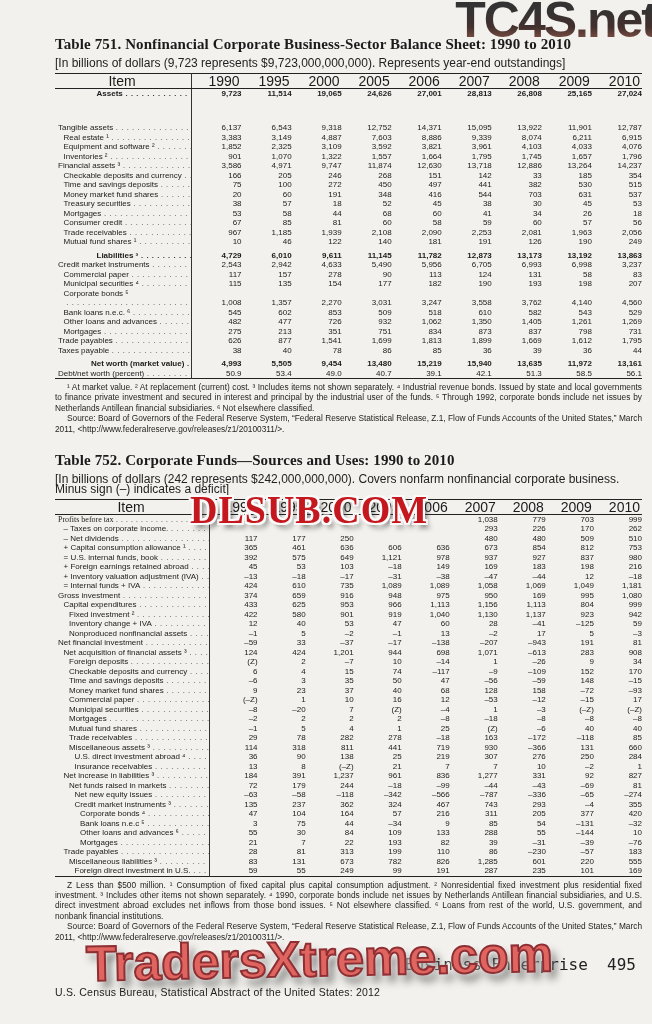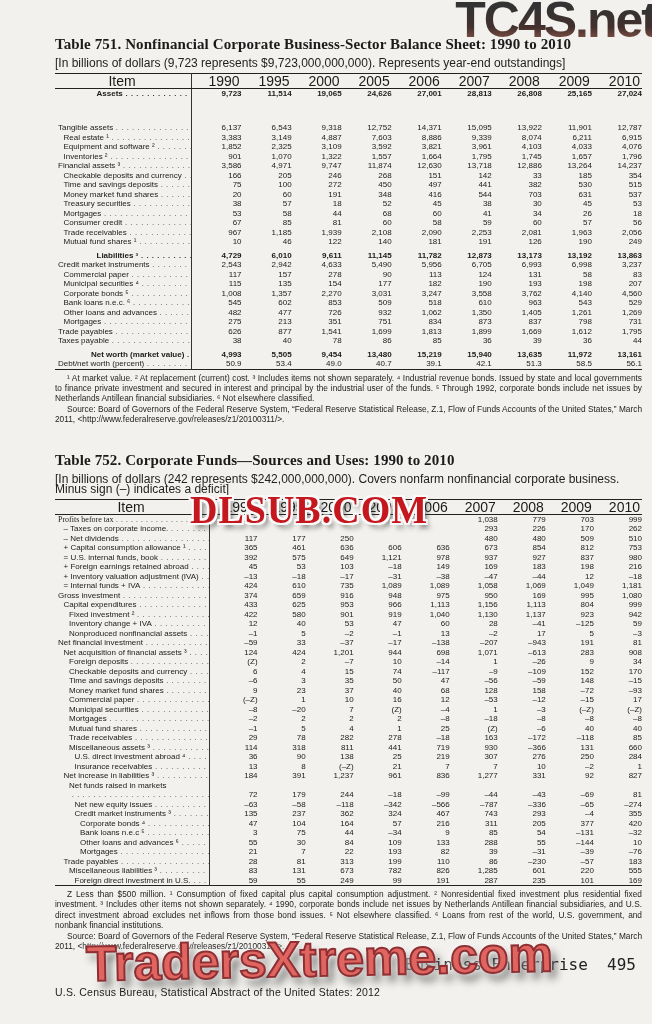--- a/index.html
+++ b/index.html
@@ -394,21 +394,21 @@
           <td class="num">154</td>
           <td class="num">177</td>
           <td class="num">182</td>
           <td class="num">190</td>
           <td class="num">193</td>
           <td class="num">198</td>
           <td class="num">207</td>
         </tr>
         <tr>
           <td class="lbl">
-            <div class="lblwrap" style="padding-left: 8.5px;">
+            <div class="lblwrap" style="padding-left: 8.5px; flex-direction: column;">
               <span class="txt">Corporate bonds ⁵</span>
               <span class="leader"></span>
             </div>
           </td>
           <td class="num">1,008</td>
           <td class="num">1,357</td>
           <td class="num">2,270</td>
           <td class="num">3,031</td>
           <td class="num">3,247</td>
           <td class="num">3,558</td>
@@ -422,21 +422,21 @@
               <span class="txt">Bank loans n.e.c. ⁶</span>
               <span class="leader"></span>
             </div>
           </td>
           <td class="num">545</td>
           <td class="num">602</td>
           <td class="num">853</td>
           <td class="num">509</td>
           <td class="num">518</td>
           <td class="num">610</td>
-          <td class="num">963</td>
+          <td class="num">582</td>
           <td class="num">543</td>
           <td class="num">529</td>
         </tr>
         <tr>
           <td class="lbl">
             <div class="lblwrap" style="padding-left: 8.5px;">
               <span class="txt">Other loans and advances</span>
               <span class="leader"></span>
             </div>
           </td>
@@ -1033,21 +1033,21 @@
           <td class="num">1,237</td>
           <td class="num">961</td>
           <td class="num">836</td>
           <td class="num">1,277</td>
           <td class="num">331</td>
           <td class="num">92</td>
           <td class="num">827</td>
         </tr>
         <tr>
           <td class="lbl">
-            <div class="lblwrap" style="padding-left: 14px; flex-direction: column;">
+            <div class="lblwrap" style="padding-left: 14px;">
               <span class="txt">Net funds raised in markets</span>
               <span class="leader"></span>
             </div>
           </td>
           <td class="num">72</td>
           <td class="num">179</td>
           <td class="num">244</td>
           <td class="num">–18</td>
           <td class="num">–99</td>
           <td class="num">–44</td>

